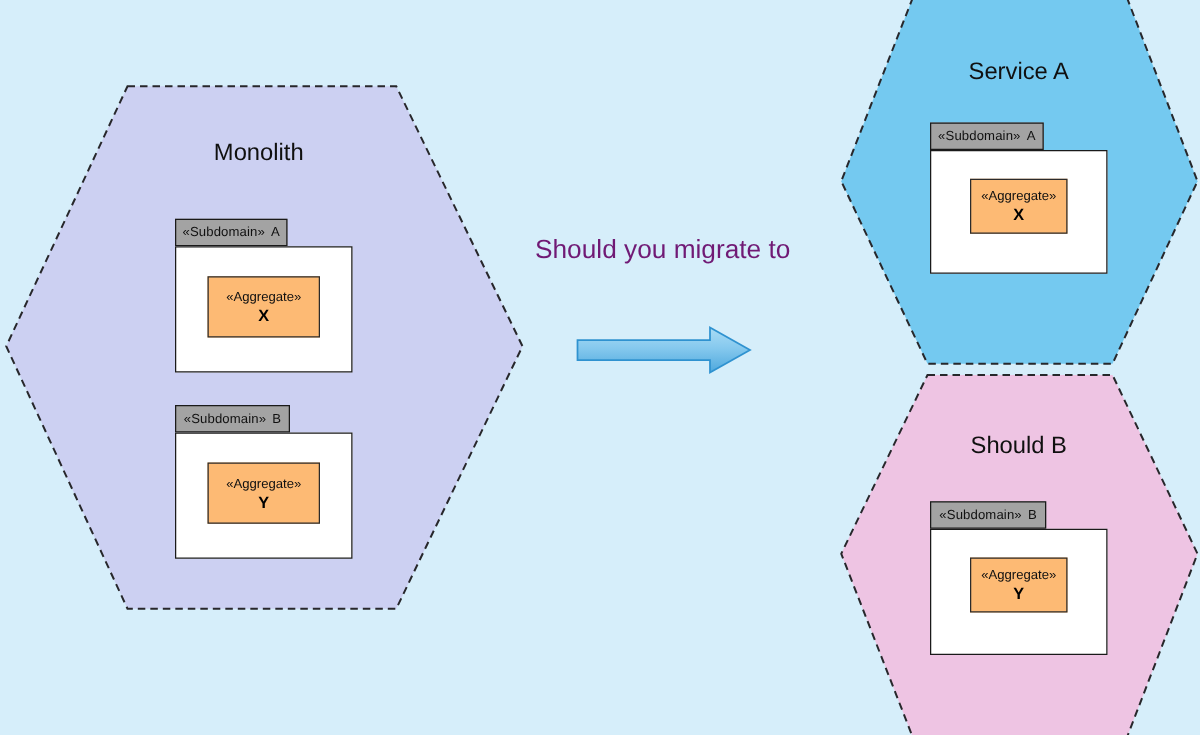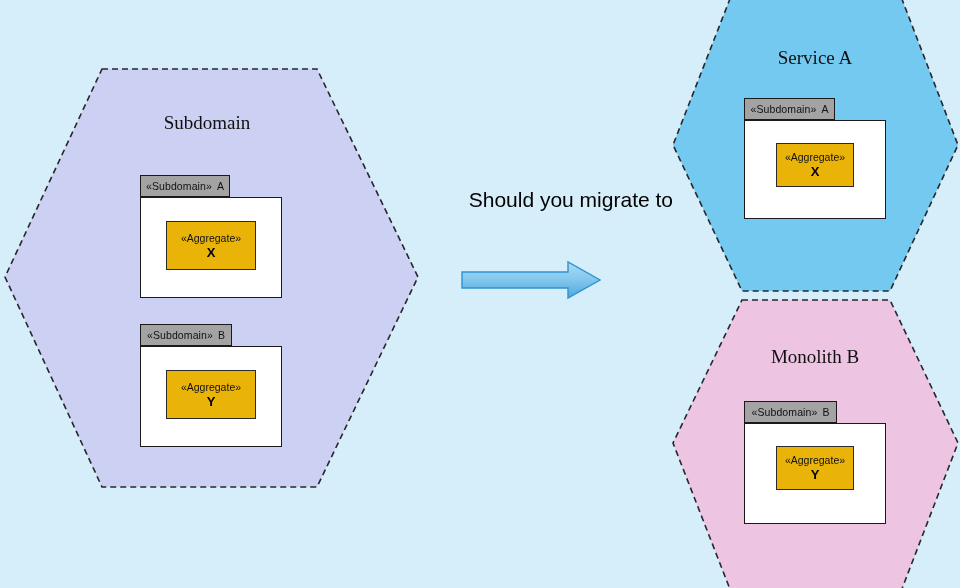--- a/index.html
+++ b/index.html
@@ -25,21 +25,21 @@
     left: 0;
     top: 0;
     width: 960px;
     height: 588px;
   }
   .hex-label {
     position: absolute;
     text-align: center;
     color: #101010;
     white-space: nowrap;
-    font-family: Liberation Serif, serif;
+    font-family: Liberation Sans, sans-serif;
   }
   #monolith-label {
     left: 107px;
     top: 112px;
     width: 200px;
     font-size: 19px;
   }
   #service-a-label {
     left: 715px;
     top: 47px;
@@ -47,27 +47,27 @@
     font-size: 19px;
   }
   #service-b-label {
     left: 715px;
     top: 346px;
     width: 200px;
     font-size: 19px;
   }
   #question-text {
     position: absolute;
-    left: 408px;
+    left: 428px;
     top: 185px;
     width: 265px;
-    text-align: right;
+    text-align: left;
     font-size: 21px;
     line-height: 29px;
-    color: #000000;
+    color: #701a75;
   }
   
   .package {
     position: absolute;
   }
   .pkg-tab {
     position: absolute;
     left: 0;
     top: 0;
     background: #a3a3a3;
@@ -89,21 +89,21 @@
   }
   .pkg-body {
     position: absolute;
     left: 0;
     background: #ffffff;
     border: 1.3px solid #1a1a1a;
     box-sizing: border-box;
   }
   .aggregate {
     position: absolute;
-    background: #eab308;
+    background: #fdba74;
     border: 1.3px solid #2b2b2b;
     box-sizing: border-box;
     display: flex;
     flex-direction: column;
     justify-content: center;
     text-align: center;
   }
   .agg-stereotype {
     font-size: 10.5px;
     color: #111111;
@@ -123,25 +123,25 @@
 
   <svg class="layer" viewBox="0 0 960 588" width="960" height="588" xmlns="http://www.w3.org/2000/svg">
 
     <polygon points="102,69 317,69 418,277 317,487 102,487 5,277" fill="#ccd0f2" stroke="#27272b" stroke-width="1.6" stroke-dasharray="6 4" stroke-linejoin="miter"></polygon>
 
     <polygon points="742,-32 890,-32 958,145 890,291 742,291 673,145" fill="#74c9f0" stroke="#27272b" stroke-width="1.6" stroke-dasharray="6 4" stroke-linejoin="miter"></polygon>
 
     <polygon points="742,300 890,300 958,443 890,620 742,620 673,443" fill="#eec4e3" stroke="#27272b" stroke-width="1.6" stroke-dasharray="6 4" stroke-linejoin="miter"></polygon>
   </svg>
 
-  <div class="hex-label" id="monolith-label">Subdomain</div>
+  <div class="hex-label" id="monolith-label">Monolith</div>
 
   <div class="hex-label" id="service-a-label">Service A</div>
 
-  <div class="hex-label" id="service-b-label">Monolith B</div>
+  <div class="hex-label" id="service-b-label">Should B</div>
 
   <div id="question-text">
     <div>Should you migrate to</div>
   </div>
 
   <svg class="layer" viewBox="0 0 960 588" width="960" height="588" xmlns="http://www.w3.org/2000/svg">
     <defs>
       <linearGradient id="arrowGrad" x1="0" y1="0" x2="0" y2="1">
         <stop offset="0%" stop-color="#aadcf5"></stop>
         <stop offset="45%" stop-color="#86c9ee"></stop>

